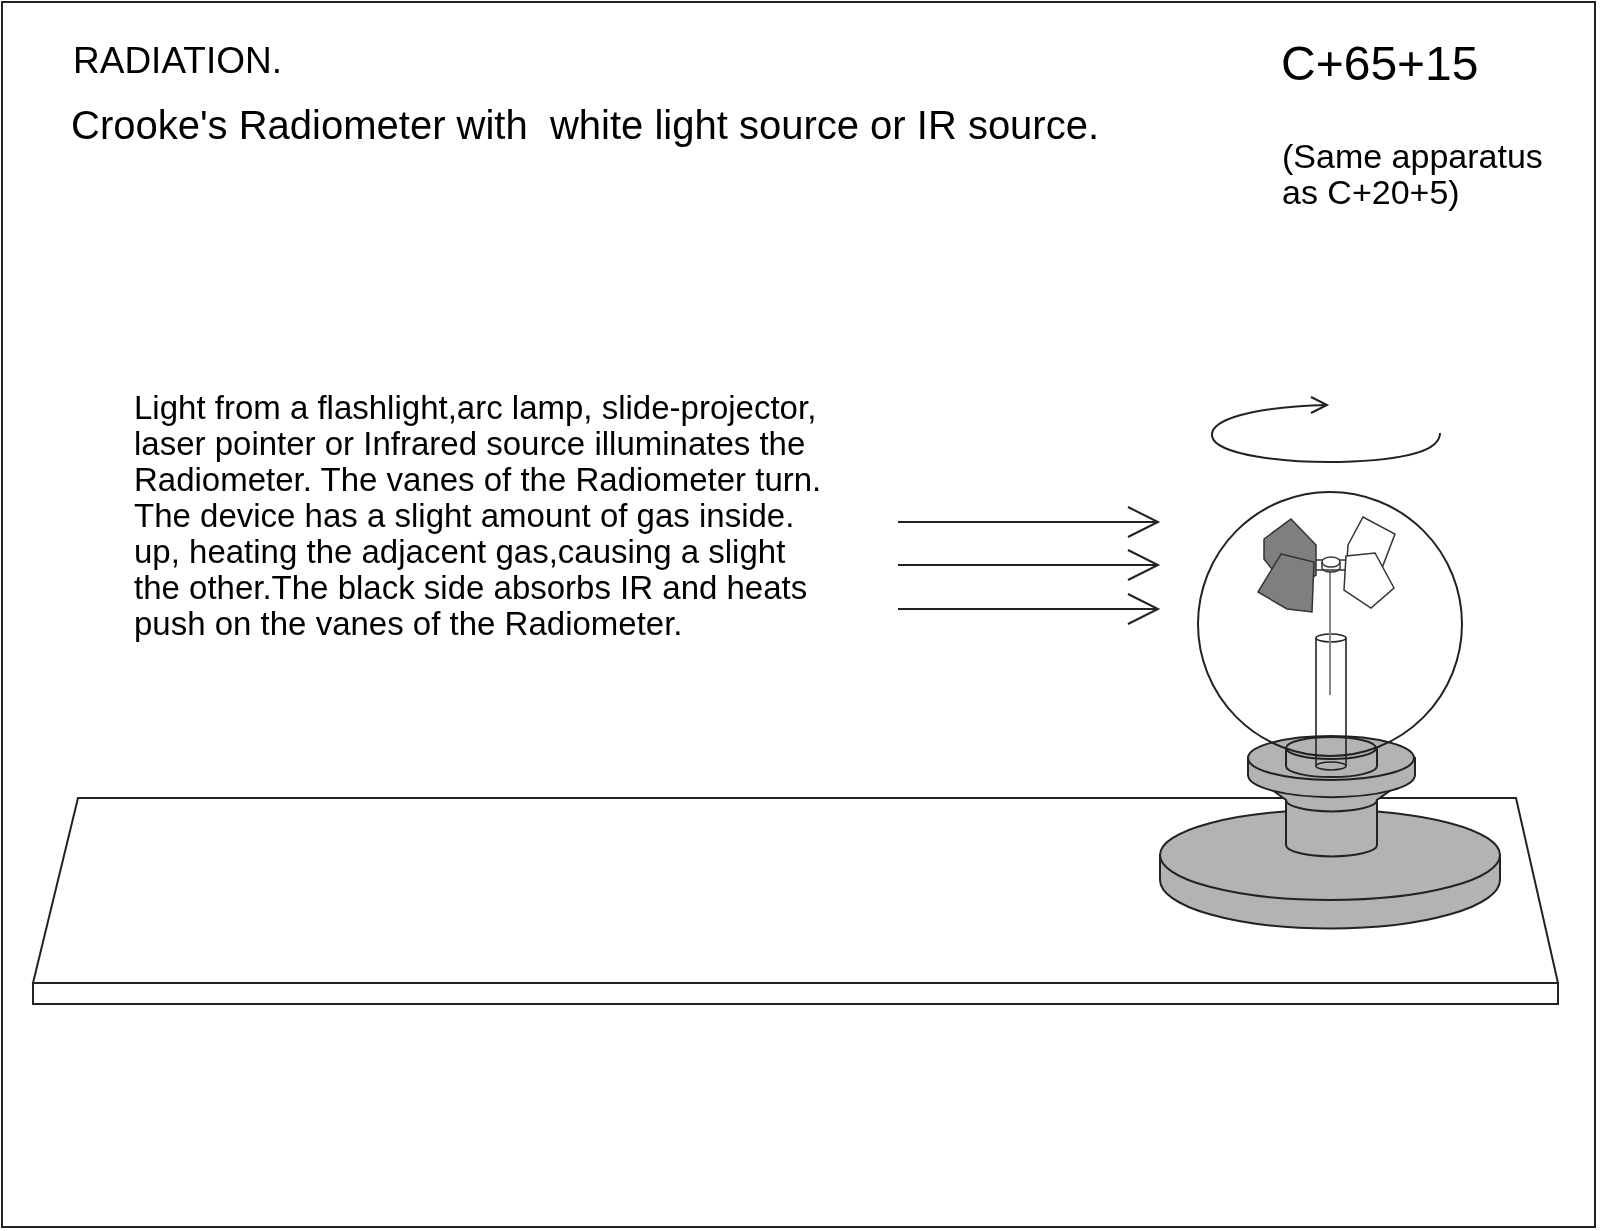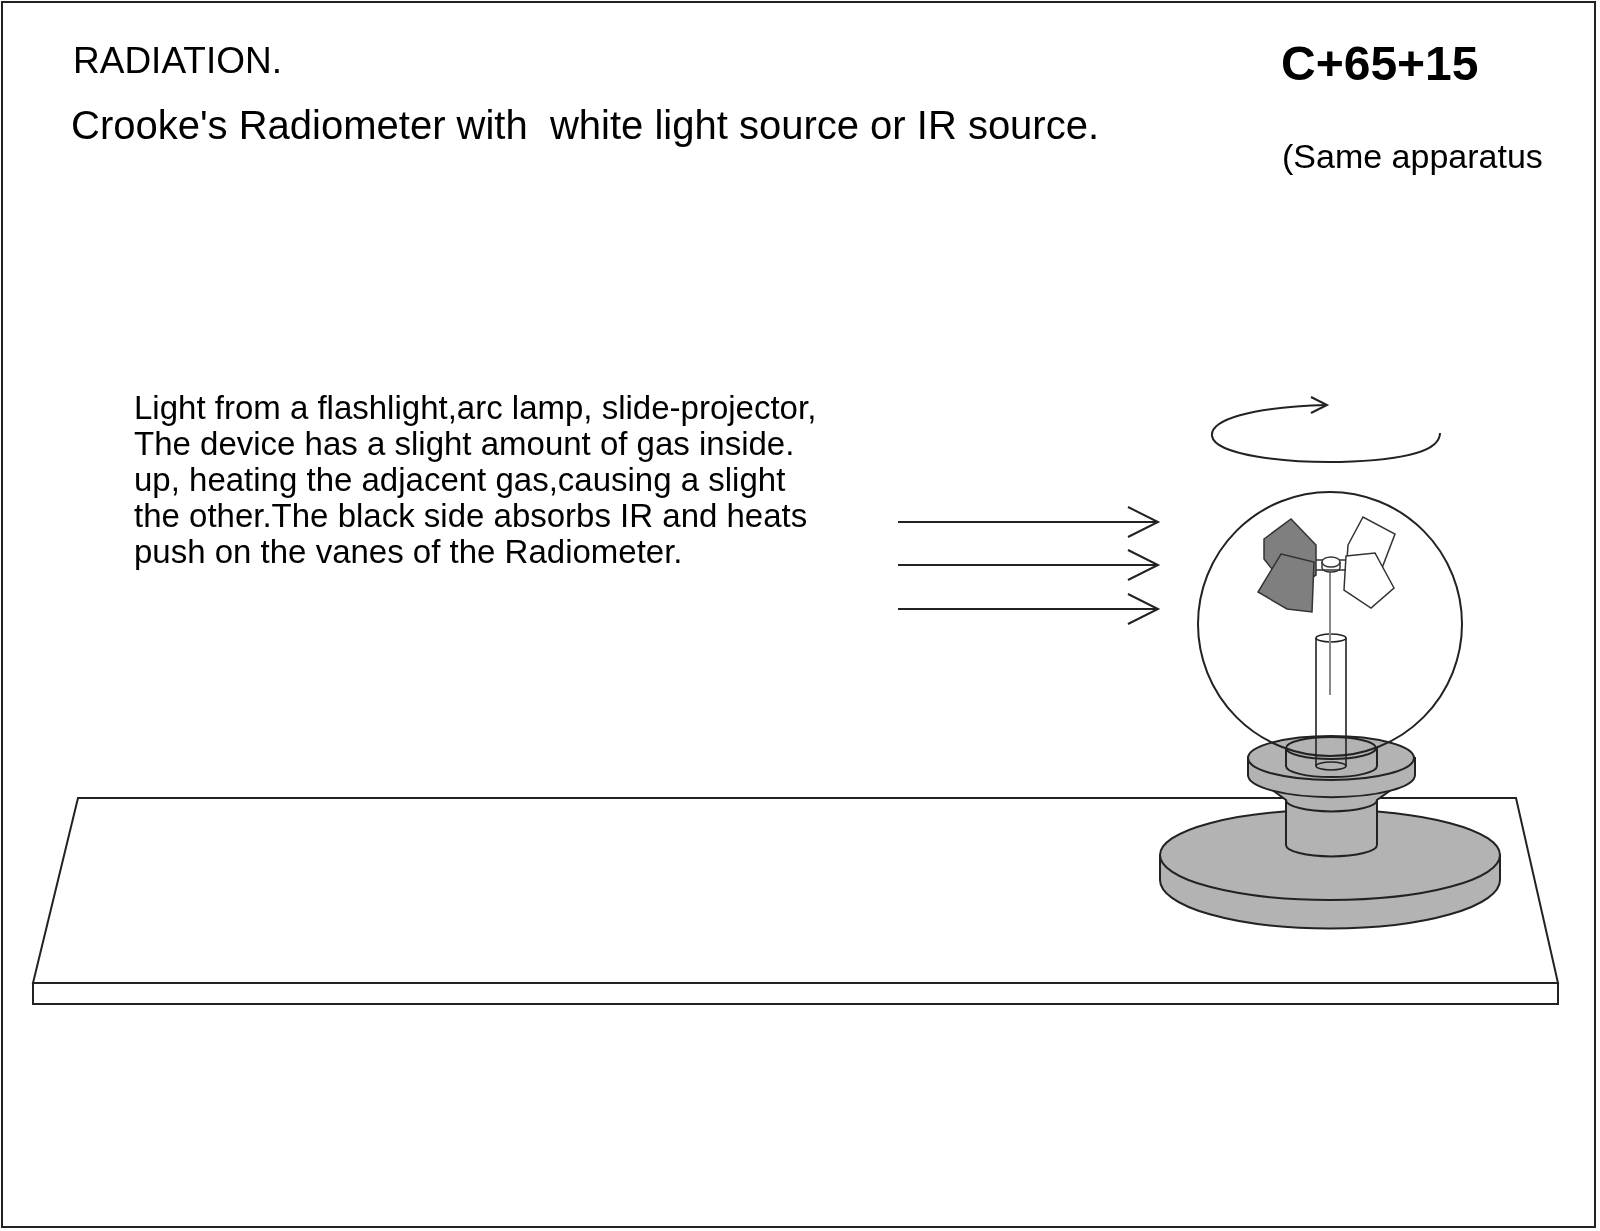--- a/index.html
+++ b/index.html
@@ -1,40 +1,43 @@
 <!DOCTYPE html>
 <html><head>
   <meta charset="utf-8">
   <style>
     html, body { margin: 0; padding: 0; background: #ffffff; }
     body { width: 1600px; height: 1231px; position: relative; overflow: hidden; font-family: "Liberation Sans", sans-serif; color: #000; }
     .frame { position: absolute; left: 1px; top: 1px; width: 1595px; height: 1227px; border: 2px solid #222; box-sizing: border-box; }
     .title { position: absolute; left: 73px; top: 40px; font-size: 37px; font-weight: normal; letter-spacing: 0px; white-space: nowrap; }
     .subtitle { position: absolute; left: 71px; top: 103px; font-size: 40px; white-space: pre; text-align: center; }
-    .code { position: absolute; left: 1281px; top: 36px; font-size: 48px; font-weight: bold; white-space: nowrap; }
+    .code { position: absolute; left: 1281px; top: 36px; font-size: 48px; font-weight: normal; white-space: nowrap; }
     .note { position: absolute; left: 1282px; top: 110px; font-size: 34px; line-height: 36px; margin-top: 28px; }
     .note span { display: block; white-space: nowrap; }
     .desc { position: absolute; left: 90px; top: 390px; font-size: 33px; line-height: 36px; margin-left: 44px; }
     .desc span { display: block; white-space: nowrap; }
     svg.diagram { position: absolute; left: 0; top: 0; }
   </style>
 </head>
 <body>
 
 <div class="frame"></div>
 
 <div class="title">RADIATION.</div>
 <div class="subtitle">Crooke's Radiometer with  white light source or IR source.</div>
 <div class="code">C+65+15</div>
 <div class="note">
   <span>(Same apparatus</span>
+  <span>as C+20+5)</span>
 </div>
 
 <div class="desc">
   <span>Light from a flashlight,arc lamp, slide-projector,</span>
+  <span>laser pointer or Infrared source illuminates the</span>
+  <span>Radiometer. The vanes of the Radiometer turn.</span>
   <span>The device has a slight amount of gas inside.</span>
   <span>up, heating the adjacent gas,causing a slight</span>
   <span>the other.The black side absorbs IR and heats</span>
   <span>push on the vanes of the Radiometer.</span>
 </div>
 
 <svg class="diagram" width="1600" height="1231" viewBox="0 0 1600 1231">
 
   <g stroke="#222" stroke-width="2" fill="#fff">
     <polygon points="78,798 1516,798 1558,983 33,983"></polygon>

